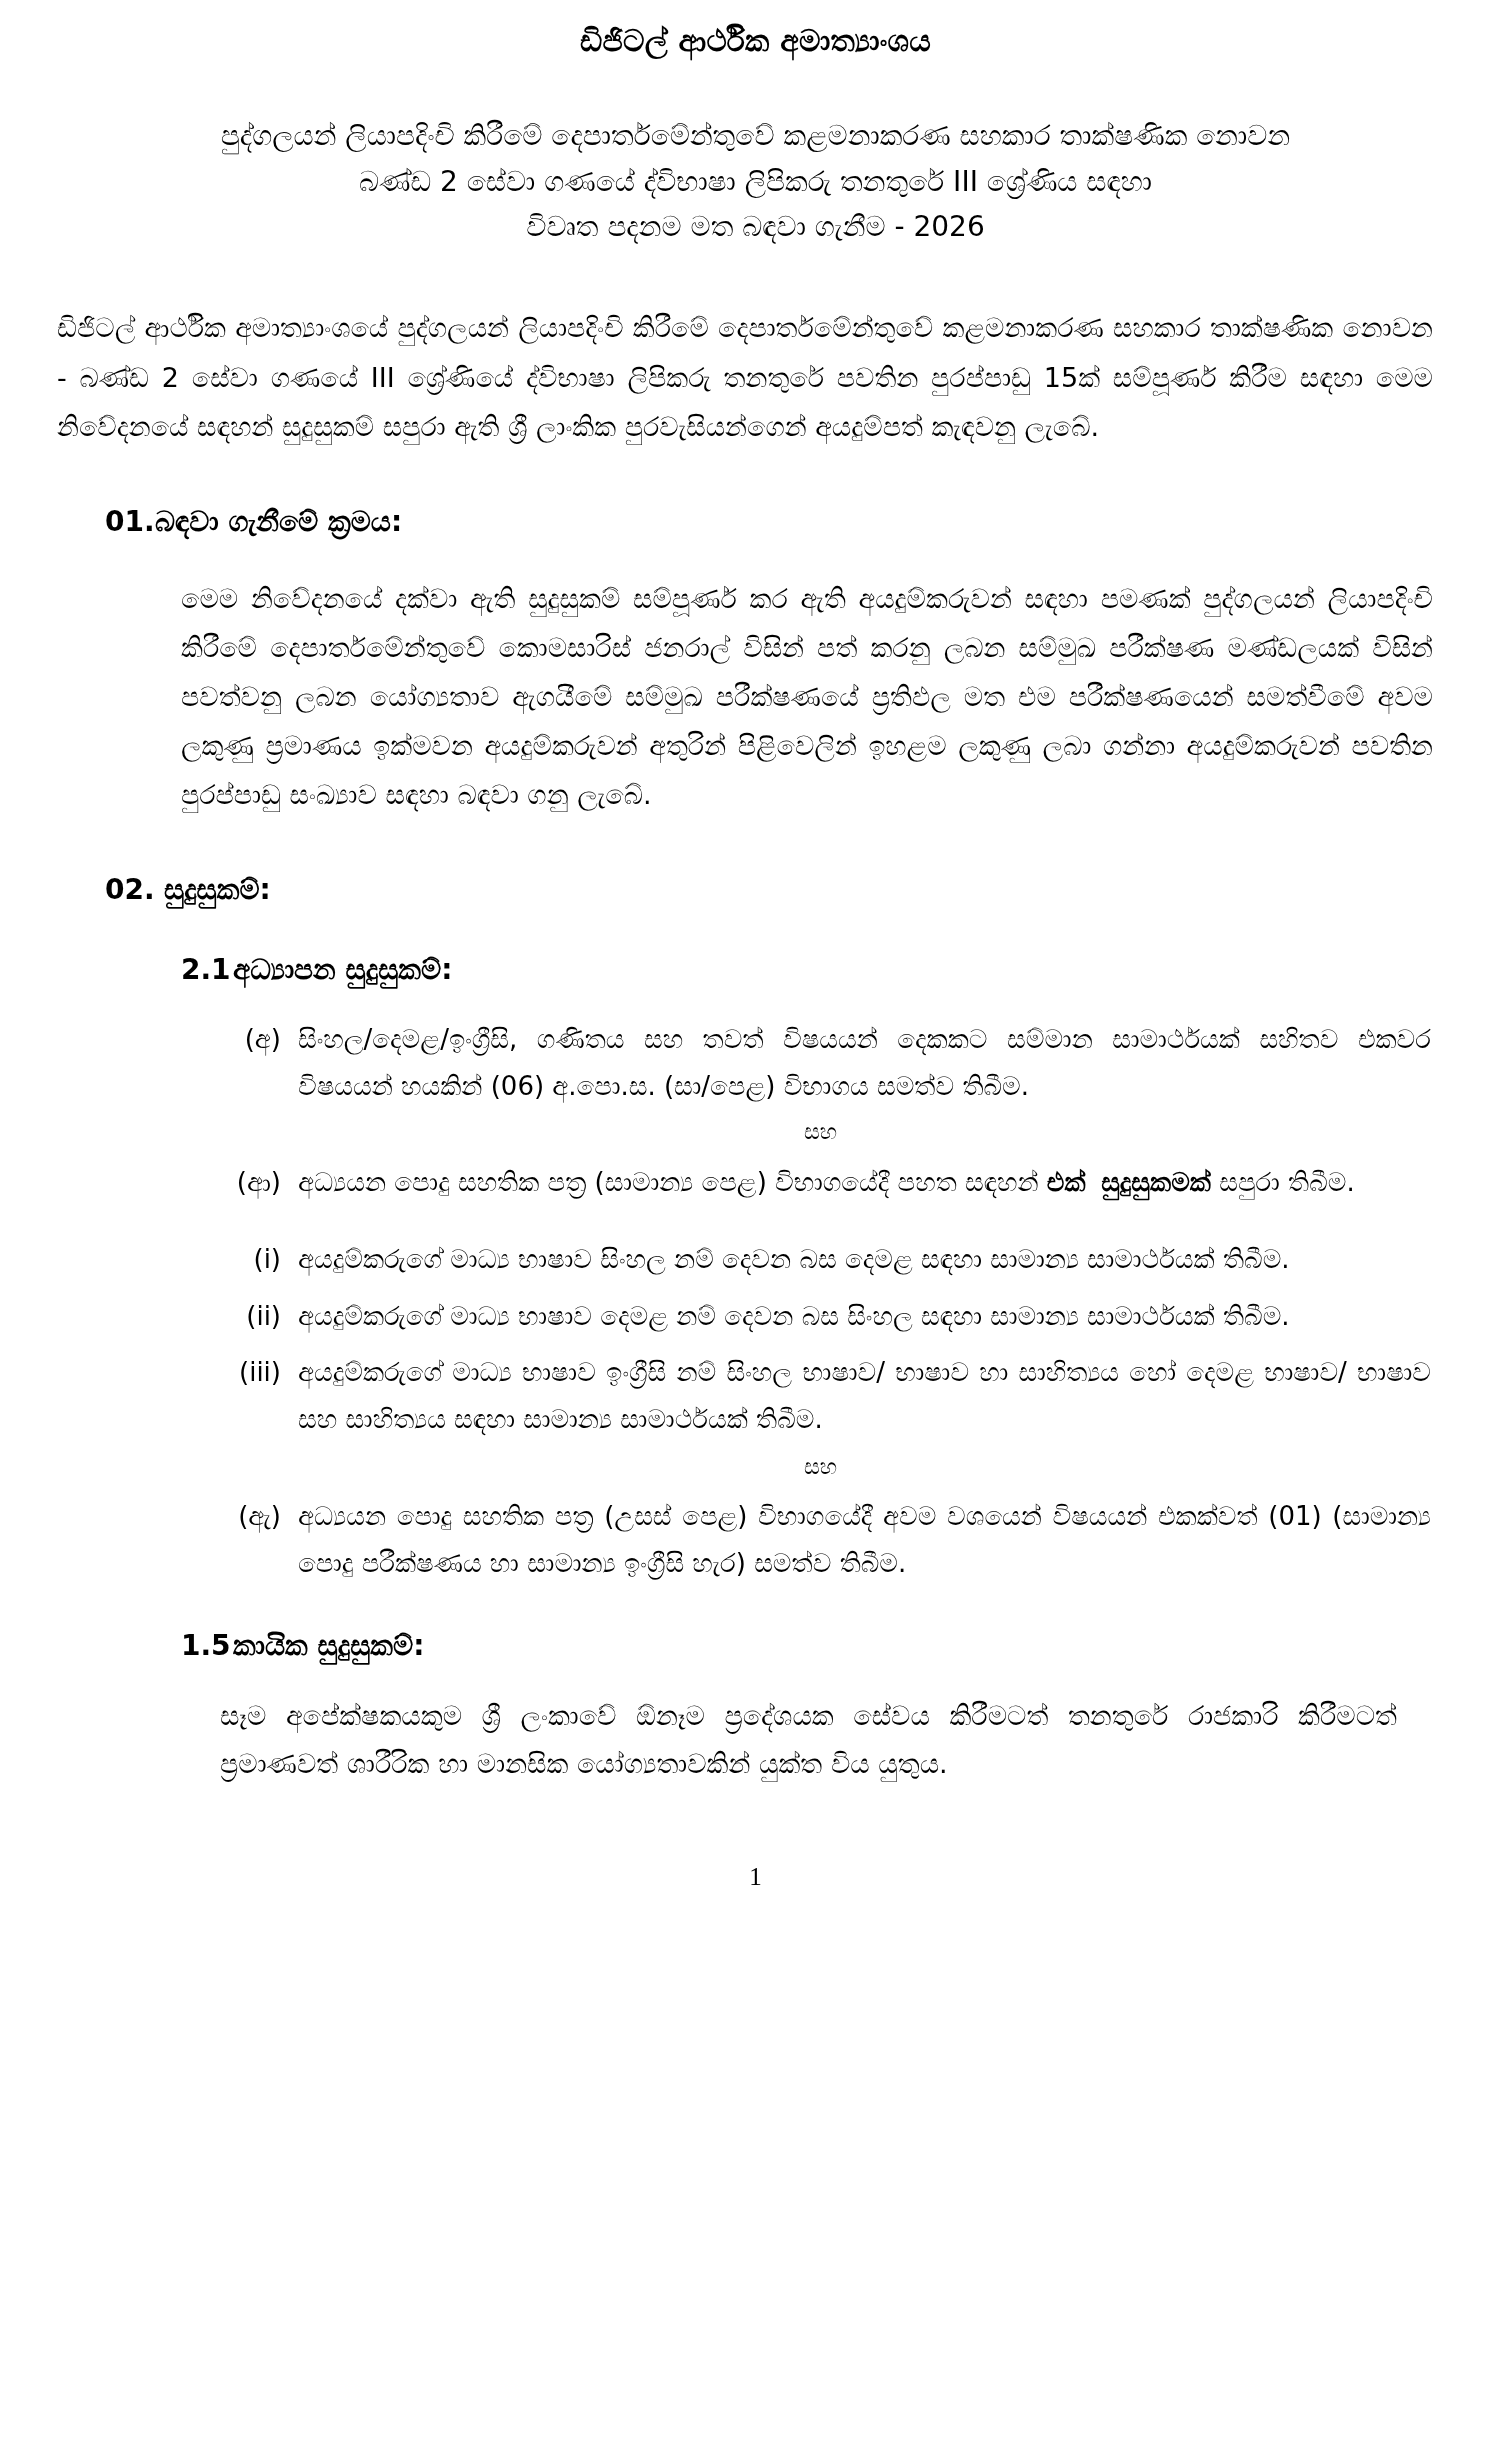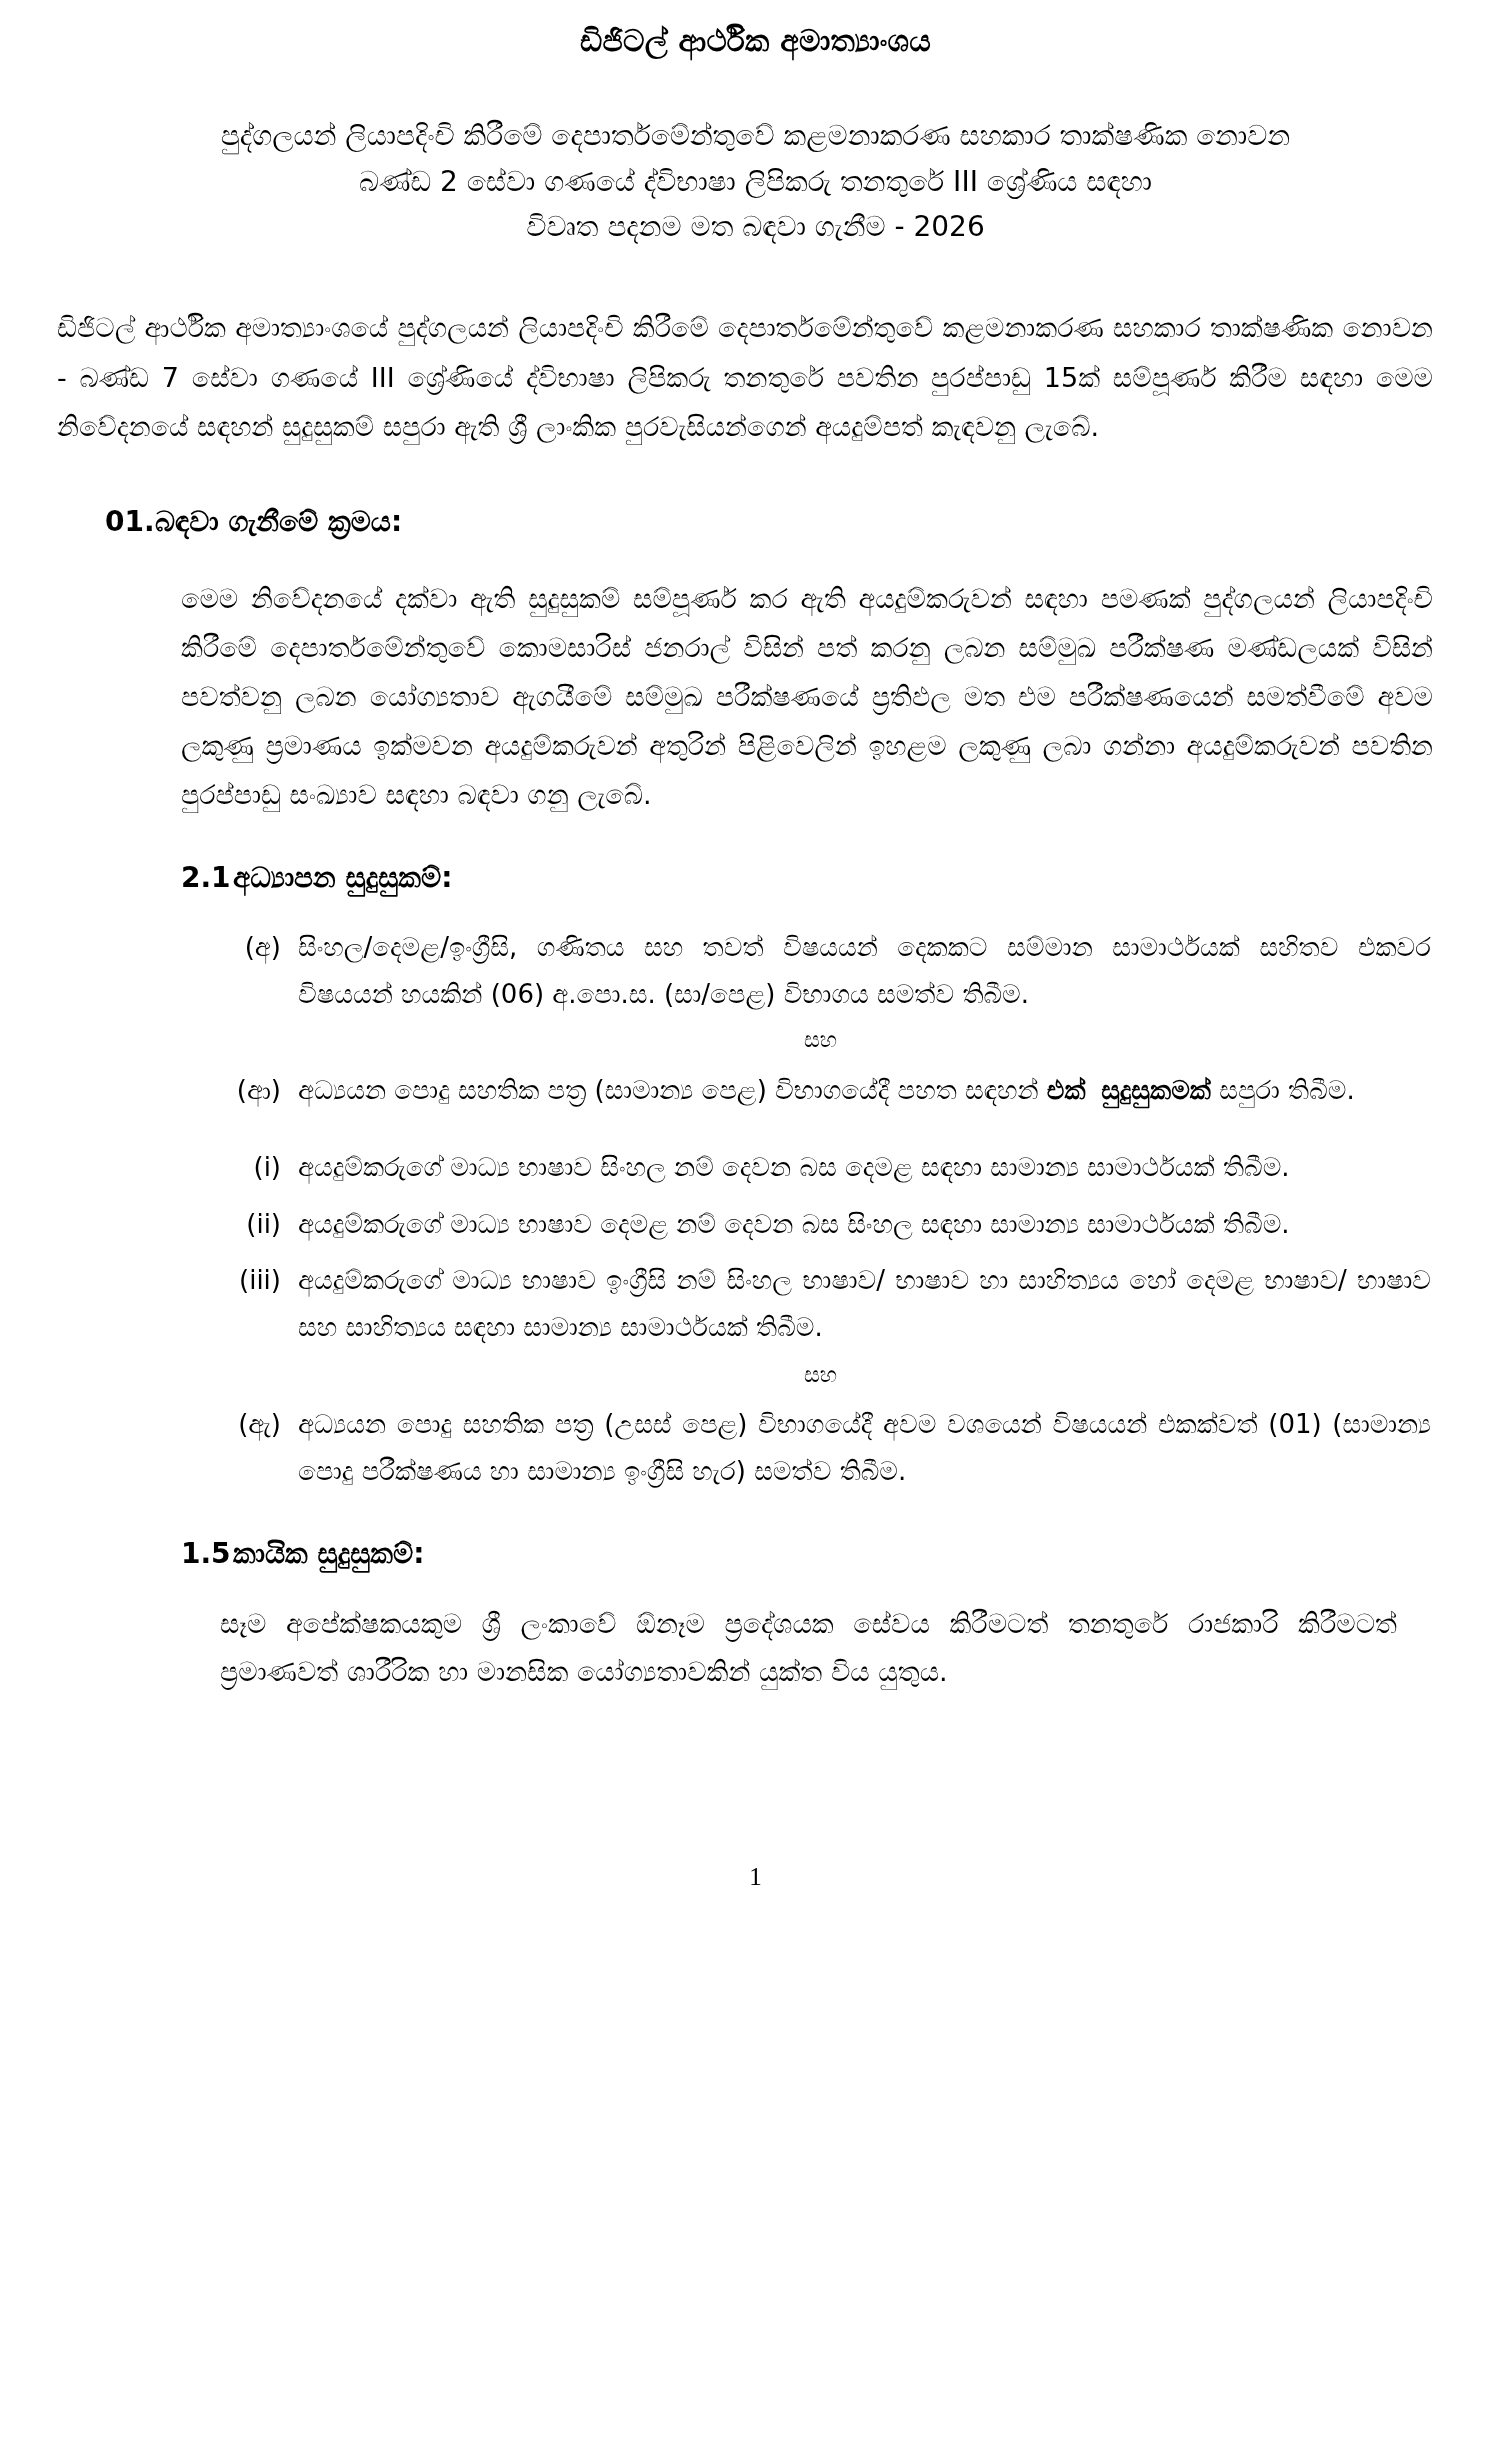--- a/index.html
+++ b/index.html
@@ -171,29 +171,33 @@
   <div class="doc-title">
     <span class="line">ඩිජිටල් ආර්ථික අමාත්‍යාංශය</span>
   </div>
 
   <div class="subtitle-block">
     <span class="line">පුද්ගලයන් ලියාපදිංචි කිරීමේ දෙපාර්තමේන්තුවේ කළමනාකරණ සහකාර තාක්ෂණික නොවන</span>
     <span class="line">බණ්ඩ 2 සේවා ගණයේ ද්විභාෂා ලිපිකරු තනතුරේ III ශ්‍රේණිය සඳහා</span>
     <span class="line">විවෘත පදනම මත බඳවා ගැනීම - 2026</span>
   </div>
 
-  <p class="intro-para">ඩිජිටල් ආර්ථික අමාත්‍යාංශයේ පුද්ගලයන් ලියාපදිංචි කිරීමේ දෙපාර්තමේන්තුවේ කළමනාකරණ සහකාර තාක්ෂණික නොවන - බණ්ඩ 7 සේවා ගණයේ III ශ්‍රේණියේ ද්විභාෂා ලිපිකරු තනතුරේ පවතින පුරප්පාඩු 15ක් සම්පූර්ණ කිරීම සඳහා මෙම නිවේදනයේ සඳහන් සුදුසුකම් සපුරා ඇති ශ්‍රී ලාංකික පුරවැසියන්ගෙන් අයදුම්පත් කැඳවනු ලැබේ.</p>
+  <p class="intro-para">ඩිජිටල් ආර්ථික අමාත්‍යාංශයේ පුද්ගලයන් ලියාපදිංචි කිරීමේ දෙපාර්තමේන්තුවේ කළමනාකරණ සහකාර තාක්ෂණික නොවන - බණ්ඩ 2 සේවා ගණයේ III ශ්‍රේණියේ ද්විභාෂා ලිපිකරු තනතුරේ පවතින පුරප්පාඩු 15ක් සම්පූර්ණ කිරීම සඳහා මෙම නිවේදනයේ සඳහන් සුදුසුකම් සපුරා ඇති ශ්‍රී ලාංකික පුරවැසියන්ගෙන් අයදුම්පත් කැඳවනු ලැබේ.</p>
 
   <div class="section-heading" id="sec1-heading">
     <span class="num">01.</span>
     <span class="txt">බඳවා ගැනීමේ ක්‍රමය:</span>
   </div>
 
   <p class="sec1-para">මෙම නිවේදනයේ දක්වා ඇති සුදුසුකම් සම්පූර්ණ කර ඇති අයදුම්කරුවන් සඳහා පමණක් පුද්ගලයන් ලියාපදිංචි කිරීමේ දෙපාර්තමේන්තුවේ කොමසාරිස් ජනරාල් විසින් පත් කරනු ලබන සම්මුඛ පරීක්ෂණ මණ්ඩලයක් විසින් පවත්වනු ලබන යෝග්‍යතාව ඇගයීමේ සම්මුඛ පරීක්ෂණයේ ප්‍රතිඵල මත එම පරීක්ෂණයෙන් සමත්වීමේ අවම ලකුණු ප්‍රමාණය ඉක්මවන අයදුම්කරුවන් අතුරින් පිළිවෙලින් ඉහළම ලකුණු ලබා ගන්නා අයදුම්කරුවන් පවතින පුරප්පාඩු සංඛ්‍යාව සඳහා බඳවා ගනු ලැබේ.</p>
 
+  <div class="section-heading" id="sec2-heading">
+    <span class="num">02.</span>
+    <span class="txt">සුදුසුකම්:</span>
+  </div>
 
   <div class="sub-heading">
     <span class="num">2.1</span>
     <span class="txt">අධ්‍යාපන සුදුසුකම්:</span>
   </div>
 
   <div class="item lettered gap">
     <span class="marker">(අ)</span>
     <span class="body">සිංහල/දෙමළ/ඉංග්‍රීසි, ගණිතය සහ තවත් විෂයයන් දෙකකට සම්මාන සාමාර්ථයක් සහිතව එකවර විෂයයන් හයකින් (06) අ.පො.ස. (සා/පෙළ) විභාගය සමත්ව තිබීම.</span>
   </div>

